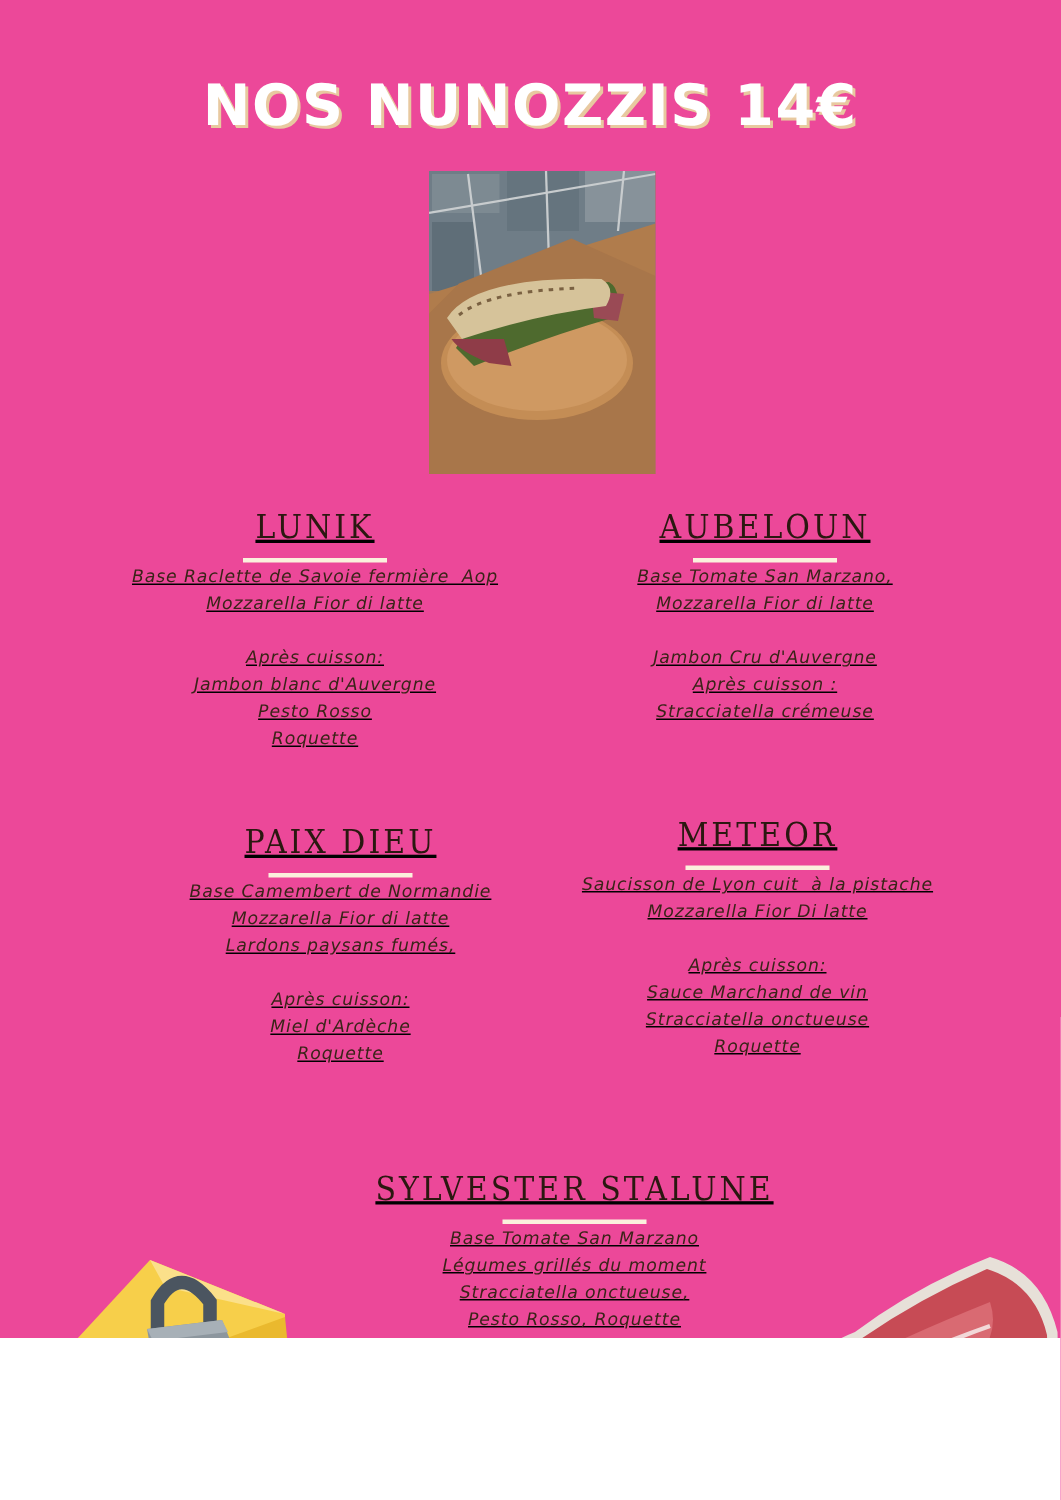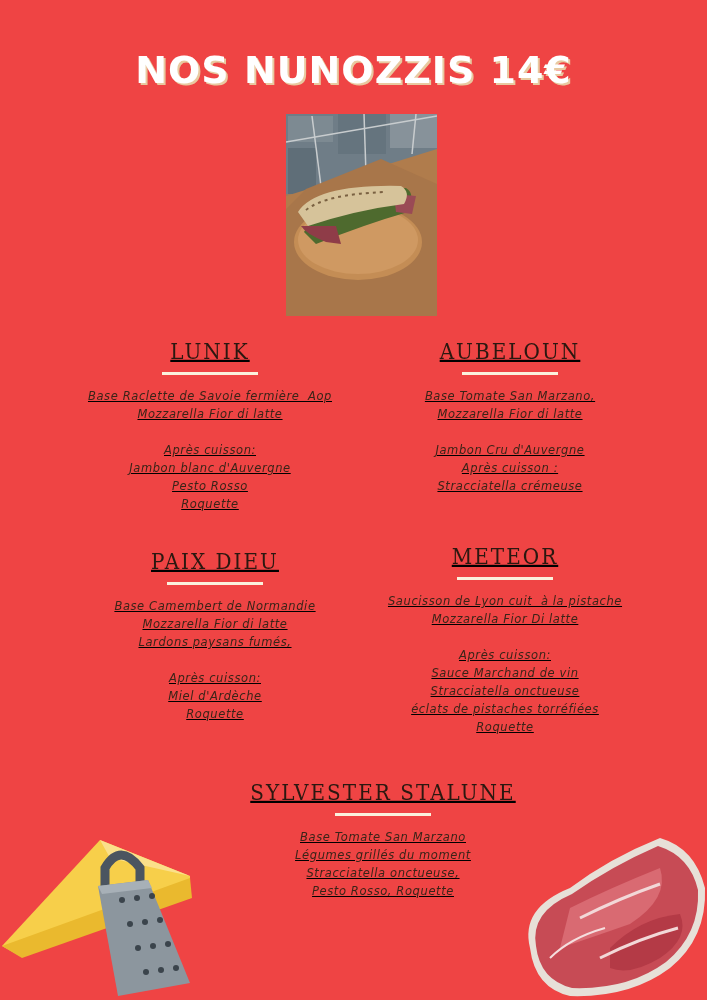--- a/index.html
+++ b/index.html
@@ -1,39 +1,39 @@
 <!DOCTYPE html>
 <html><head>
 <meta charset="utf-8">
 <style>
   html, body { margin:0; padding:0; }
   body { width:707px; height:1000px; overflow:hidden; }
   .page {
-    position:relative; width:707px; height:1000px;
-    background:#ef4444; overflow:hidden;
+    position:relative; width:707px; height:892px;
+    background:#ec4899; overflow:hidden;
     font-family:"Liberation Sans", sans-serif;
   }
   .title {
     position:absolute; left:0; top:48px; width:707px; text-align:center;
     font-family:"DejaVu Sans", sans-serif; font-weight:bold;
     font-size:38px; letter-spacing:1px; color:#ffffff;
     text-shadow:2px 2px 0 #e8c9a0;
   }
   .photo {
     position:absolute; left:286px; top:114px; width:151px; height:202px;
     overflow:hidden; background:#9a7b5c;
   }
   .section { position:absolute; text-align:center;text-decoration:underline; }
   .sec-name {
     font-family:"DejaVu Serif", serif; font-size:20px; letter-spacing:2px;
     color:#2b1810; line-height:26px; transform:scaleY(1.1);
   }
   .underline { height:3px; background:#fbf1dd; margin:8px auto 0; }
   .lines {
-    margin-top:12px; font-family:"DejaVu Sans", sans-serif; font-style:italic;
+    font-family:"DejaVu Sans", sans-serif; font-style:italic;
     font-size:11.5px; letter-spacing:0.6px; color:#3a2418; line-height:18px;
   }
   .lines div { white-space:pre; }
   .gap { height:18px; }
   .deco { position:absolute; }
 </style>
 </head>
 <body>
 
 <div class="page">
@@ -83,21 +83,21 @@
     <div class="lines">
       <div>Base Tomate San Marzano,</div>
       <div>Mozzarella Fior di latte</div>
       <div class="gap"></div>
       <div>Jambon Cru d'Auvergne</div>
       <div>Après cuisson :</div>
       <div>Stracciatella crémeuse</div>
     </div>
   </div>
 
-  <div class="section" style="left:80px; top:548px; width:270px;">
+  <div class="section" style="left:92px; top:548px; width:270px;">
     <div class="sec-name">PAIX DIEU</div>
     <div class="underline" style="width:96px;"></div>
     <div class="lines">
       <div>Base Camembert de Normandie</div>
       <div>Mozzarella Fior di latte</div>
       <div>Lardons paysans fumés,</div>
       <div class="gap"></div>
       <div>Après cuisson:</div>
       <div>Miel d'Ardèche</div>
       <div>Roquette</div>
@@ -107,21 +107,20 @@
   <div class="section" style="left:370px; top:543px; width:270px;">
     <div class="sec-name">METEOR</div>
     <div class="underline" style="width:96px;"></div>
     <div class="lines">
       <div>Saucisson de Lyon cuit  à la pistache</div>
       <div>Mozzarella Fior Di latte</div>
       <div class="gap"></div>
       <div>Après cuisson:</div>
       <div>Sauce Marchand de vin</div>
       <div>Stracciatella onctueuse</div>
-      <div>éclats de pistaches torréfiées</div>
       <div>Roquette</div>
     </div>
   </div>
 
   <div class="section" style="left:231px; top:779px; width:304px;">
     <div class="sec-name">SYLVESTER STALUNE</div>
     <div class="underline" style="width:96px;"></div>
     <div class="lines">
       <div>Base Tomate San Marzano</div>
       <div>Légumes grillés du moment</div>

